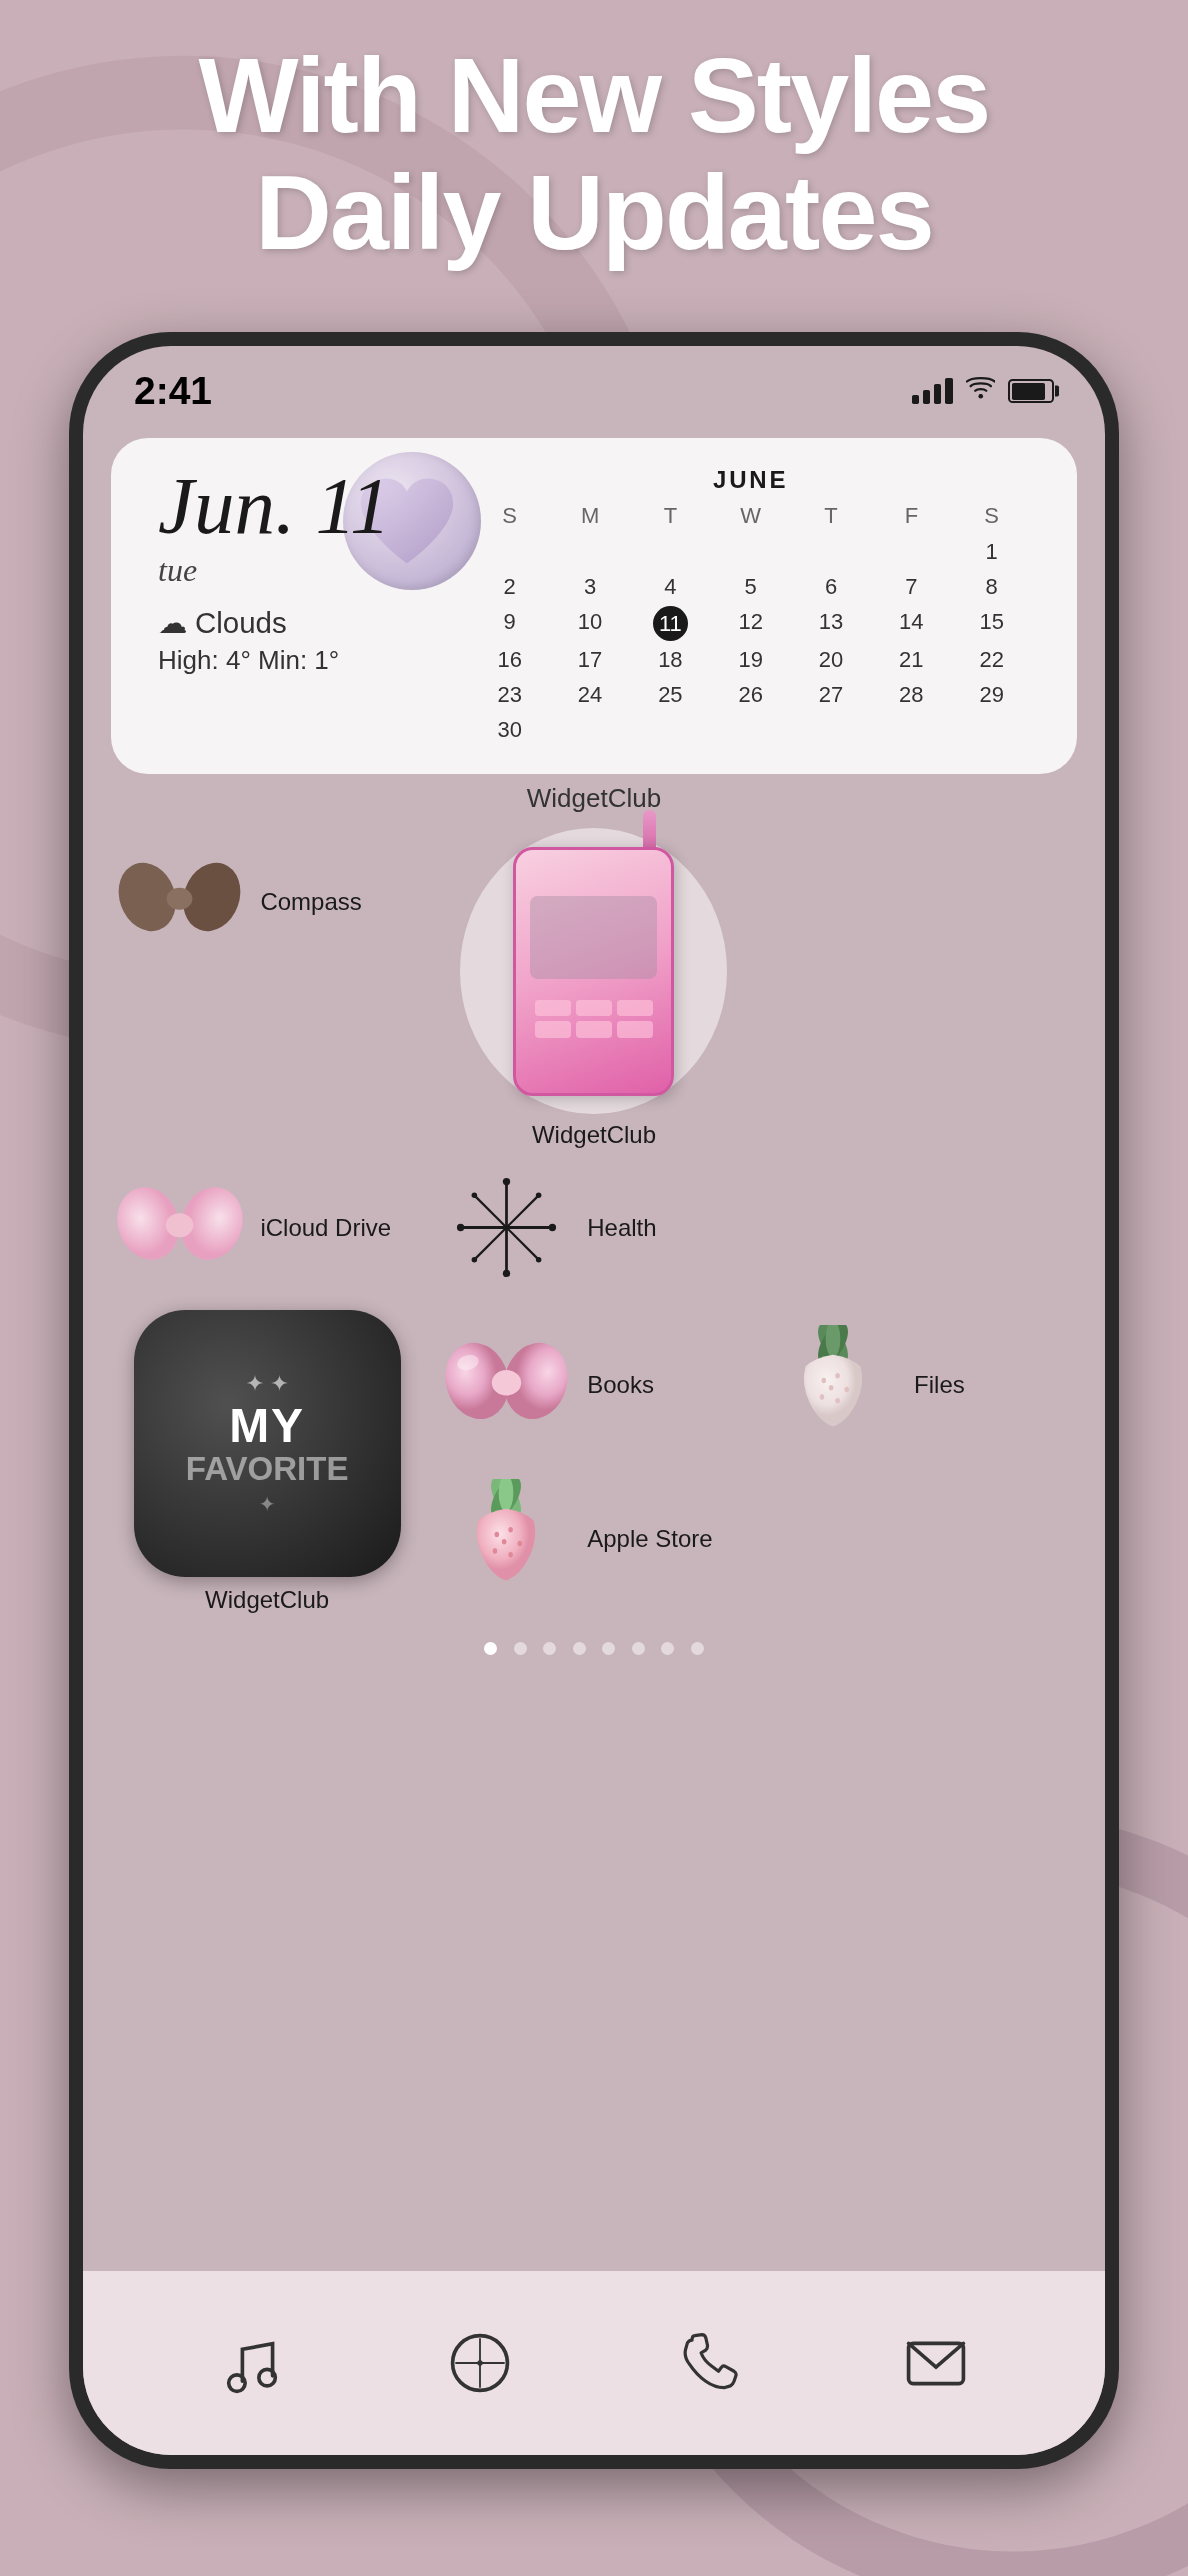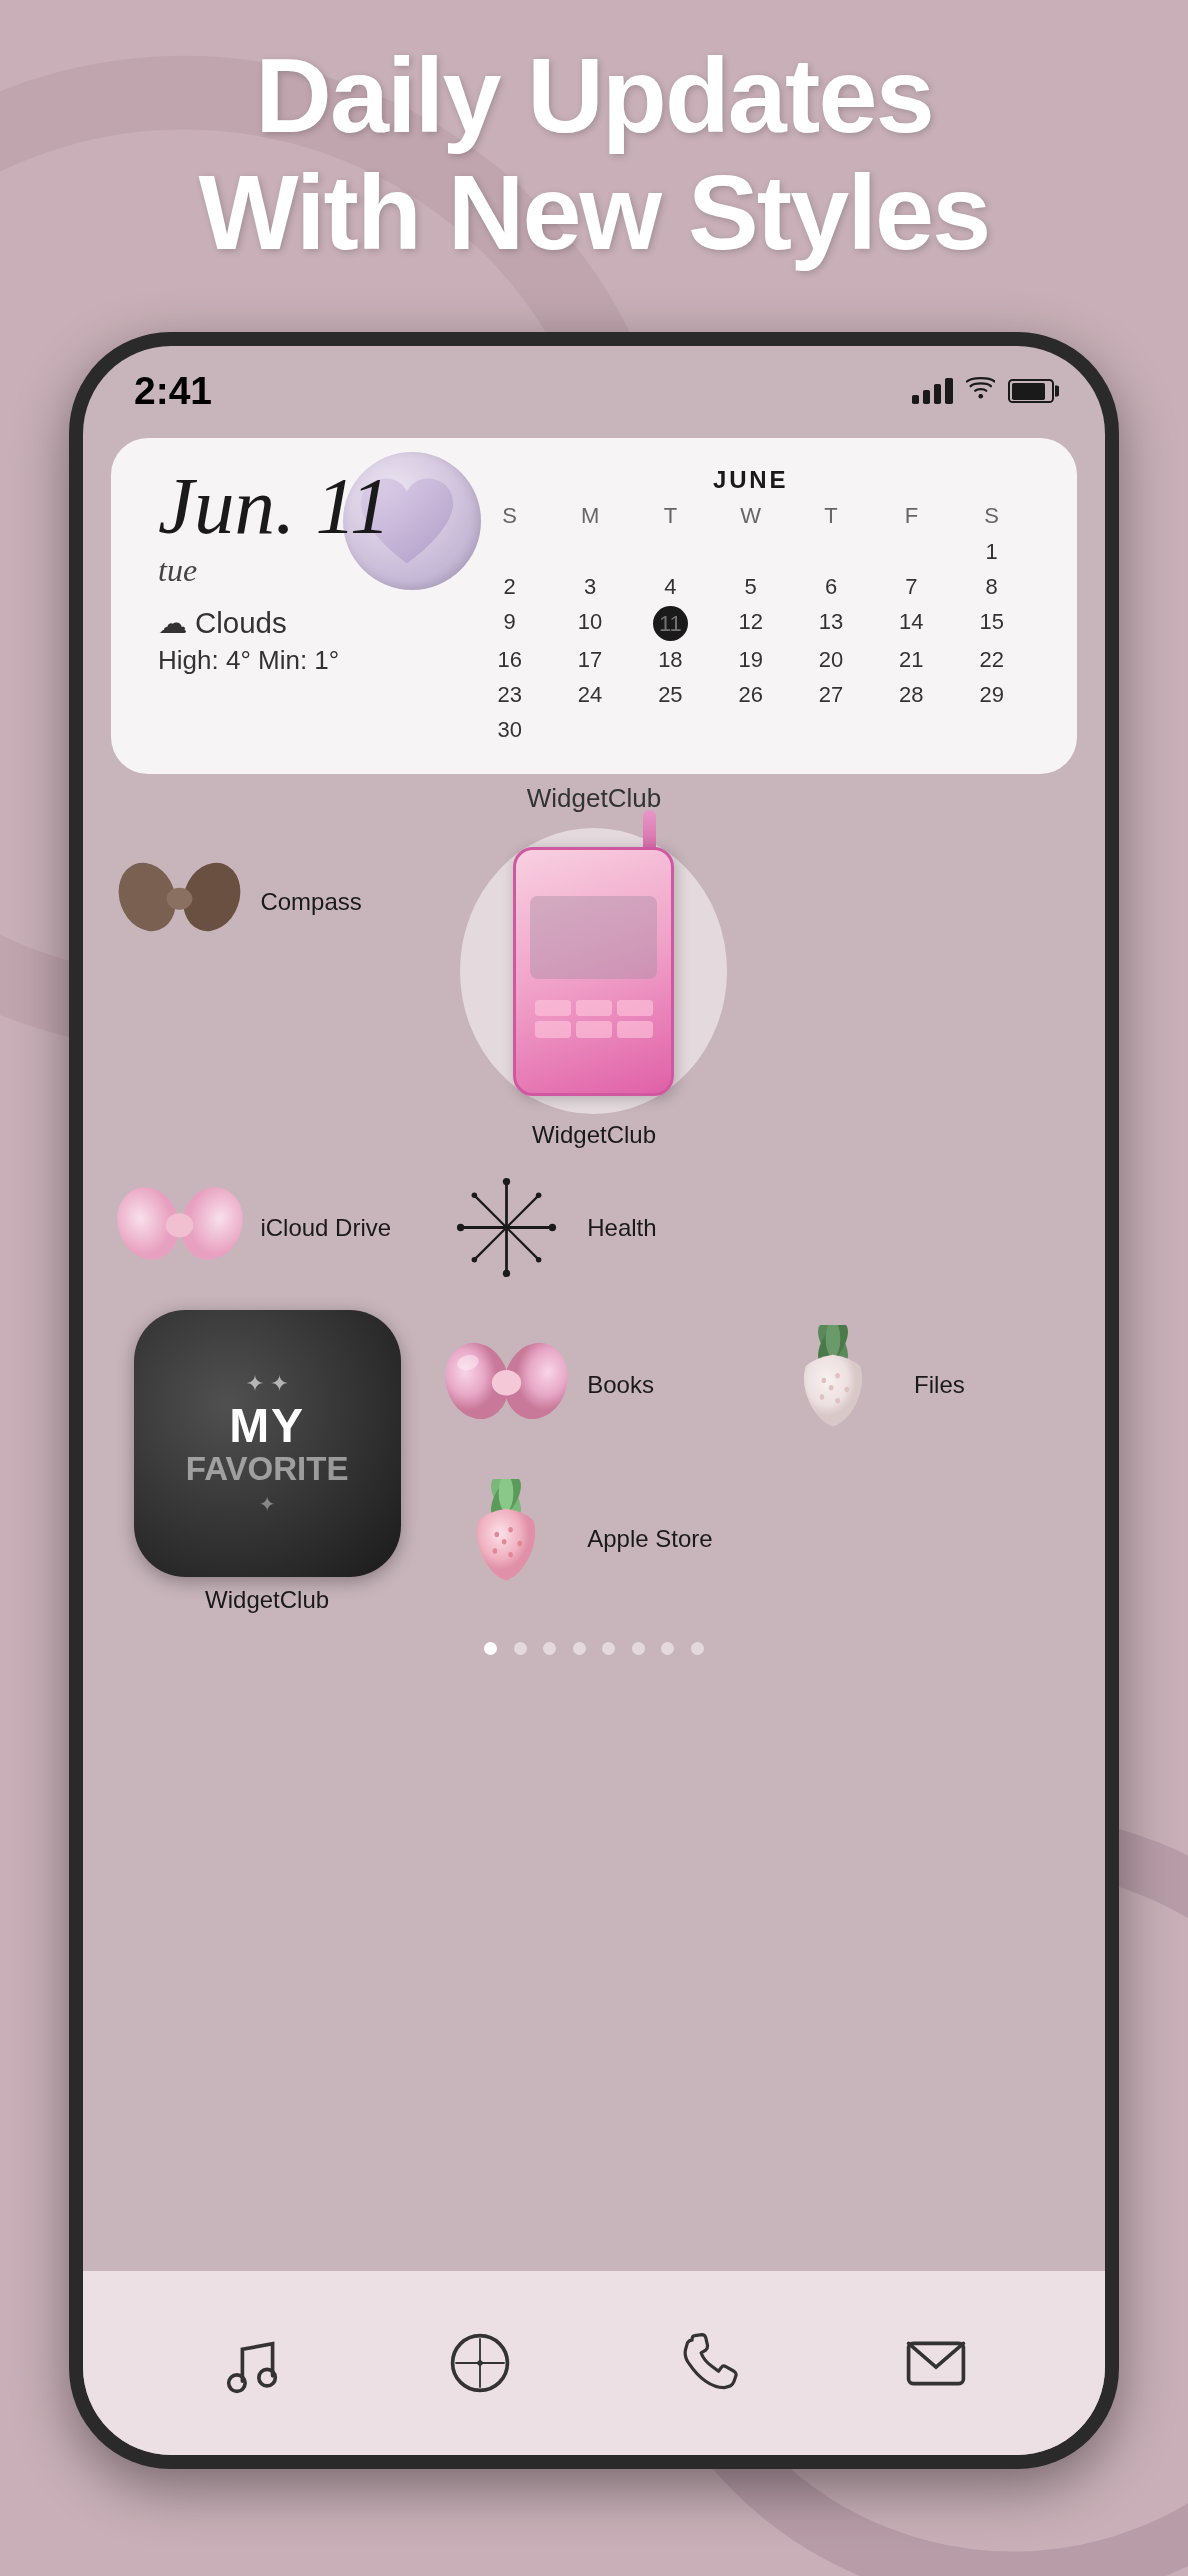--- a/index.html
+++ b/index.html
@@ -201,21 +201,21 @@
     }
 
     .cal-day {
       text-align: center;
       padding: 4.6px 1.8px;
       line-height: 1;
     }
 
     .cal-day.today {
       background: #1a1a1a;
-      color: #737373;
+      color: #ffffff;
       border-radius: 50%;
       width: 35px;
       height: 35px;
       display: flex;
       align-items: center;
       justify-content: center;
       margin: 0 auto;
     }
 
     .widget-club-label {
@@ -286,22 +286,22 @@
 
 <svg class="bg-decor" viewBox="0 0 1290 2796" xmlns="http://www.w3.org/2000/svg">
   <rect width="1290" height="2796" fill="#c9b0b8"></rect>
 
   <circle cx="200" cy="600" r="500" fill="none" stroke="rgba(180,150,160,0.4)" stroke-width="80"></circle>
   <circle cx="1100" cy="2400" r="400" fill="none" stroke="rgba(160,130,145,0.4)" stroke-width="60"></circle>
   <circle cx="900" cy="900" r="300" fill="rgba(200,175,185,0.2)"></circle>
 </svg>
 
 <div class="header-text">
+  <div>With New Styles</div>
   <div>Daily Updates</div>
-  <div>With New Styles</div>
 </div>
 
 <div class="phone-frame">
   <div class="phone-screen">
 
     <div class="status-bar">
       <span class="status-time">2:41</span>
       <div class="status-icons">
         <div class="signal-bars">
           <div class="signal-bar" style="height:9.2px"></div>

